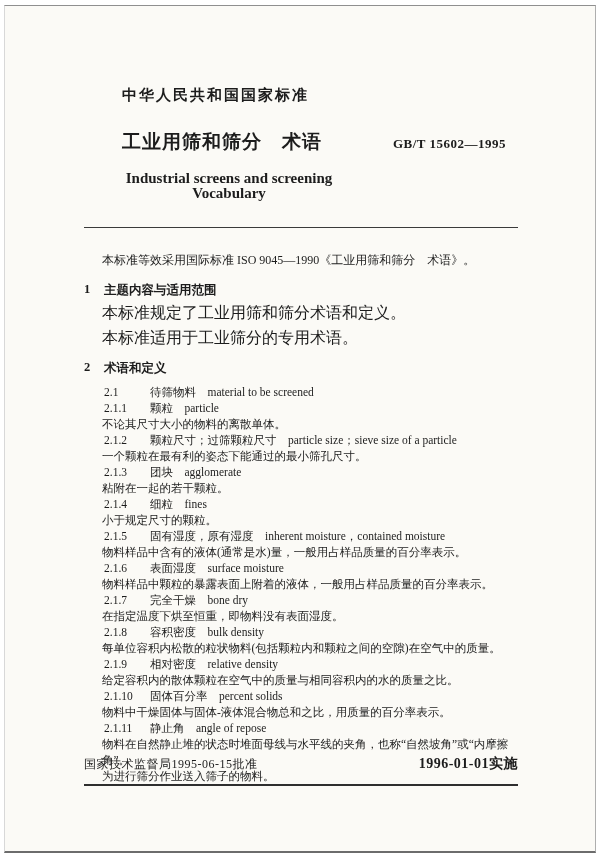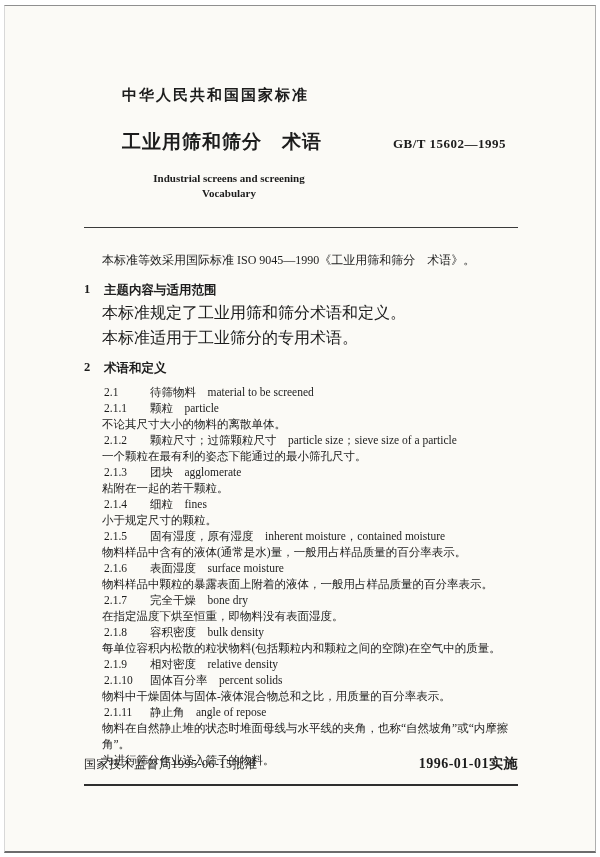--- a/index.html
+++ b/index.html
@@ -44,21 +44,21 @@
   }
   .std-code{
     font-size:13px;font-weight:bold;
     letter-spacing:.5px;
     padding-right:12px;
   }
   .title-en{
     margin-top:16px;
     width:290px;
     text-align:center;
-    font-size:11px;font-weight:bold;
+    font-size:15px;font-weight:bold;
     line-height:15px;
     font-family:"Liberation Serif",serif;
   }
   .rule-top{
     margin-top:26px;
     border:none;border-top:1px solid #3a3a3a;
     width:100%;
   }
   .intro{
     margin-top:24px;
@@ -207,20 +207,21 @@
           <span class="term-name">容积密度　bulk density</span>
         </div>
       <div class="term-def">每单位容积内松散的粒状物料(包括颗粒内和颗粒之间的空隙)在空气中的质量。</div>
     </div>
 
     <div class="term">
       <div class="term-head">
           <span class="term-num">2.1.9</span>
           <span class="term-name">相对密度　relative density</span>
         </div>
+      <div class="term-def">给定容积内的散体颗粒在空气中的质量与相同容积内的水的质量之比。</div>
     </div>
 
     <div class="term">
       <div class="term-head">
           <span class="term-num">2.1.10</span>
           <span class="term-name">固体百分率　percent solids</span>
         </div>
       <div class="term-def">物料中干燥固体与固体-液体混合物总和之比，用质量的百分率表示。</div>
     </div>
 

